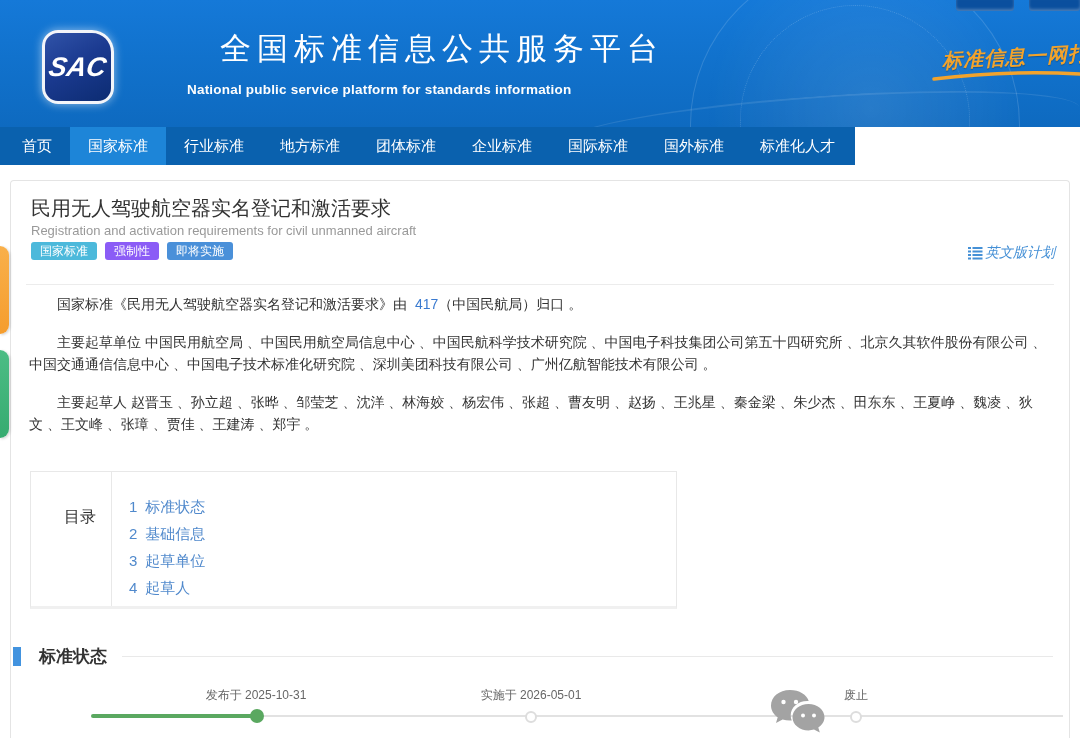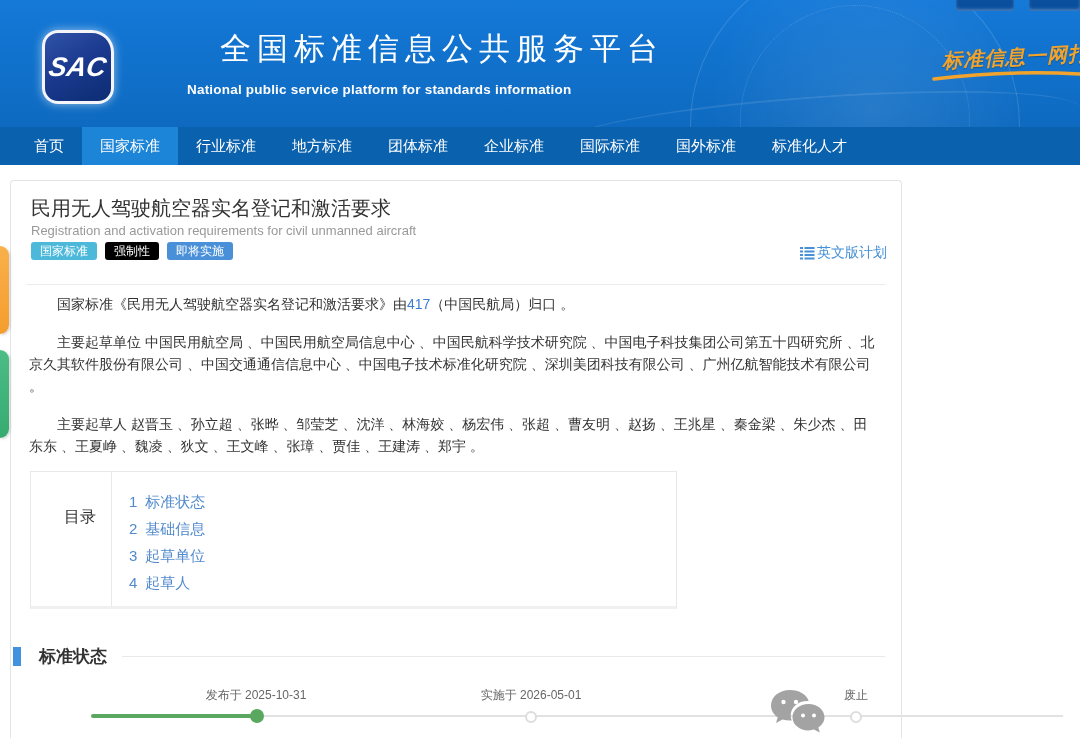--- a/index.html
+++ b/index.html
@@ -38,50 +38,50 @@
   .hdr-title { position:absolute; left:176px; top:28px; color:#fff;
     font-size:31px; font-weight:500; letter-spacing:6px;margin-left:44px; }
   .hdr-sub { position:absolute; left:187px; top:82px; color:#fdfdfd;
     font-size:13.5px; font-weight:bold; letter-spacing:.2px; }
   .tagline { position:absolute; left:942px; top:44px; width:140px;
     color:#f2a32c; font-size:20px; font-weight:bold; font-style:italic;
     letter-spacing:1px; transform:rotate(-3deg); white-space:nowrap;
     text-shadow:0 1px 1px rgba(0,0,0,.25); }
   .tagline-swoosh { position:absolute; left:932px; top:66px; }
   
-  .nav { position:absolute; left:0; top:127px; width:1080px; height:38px;
-    background:#0a61ae; display:flex; padding-left:16px; }
+  .nav { position:absolute; left:0; top:127px; width:855px; height:38px;
+    background:#0a61ae; display:flex; padding-left:4px; }
   .nav-item { height:38px; line-height:38px; padding:0 18px; color:#fff;
     font-size:15px; cursor:pointer; white-space:nowrap; }
   .nav-item.active { background:#1d85d8; }
   
-  .card { position:absolute; left:10px; top:180px; width:892px; height:559px;
+  .card { position:absolute; left:10px; top:180px; width:1060px; height:559px;
     background:#fff; border:1px solid #e4e4e4; border-bottom:none;
     border-radius:4px 4px 0 0; }
   .doc-title { position:absolute; left:20px; top:14px; font-size:20px;
     font-weight:400; color:#333; }
   .doc-title-en { position:absolute; left:20px; top:42px; font-size:13px; color:#999; }
   .tags { position:absolute; left:20px; top:61px; display:flex; gap:8px; }
   .tag { color:#fff; font-size:12px; line-height:18px; padding:0 9px;
     border-radius:3px; }
   .en-plan { position:absolute; right:14px; top:63px; display:flex;
-    align-items:center; gap:2px; color:#4590d6; font-size:14px; cursor:pointer; }
+    align-items:center; gap:2px; color:#4590d6; font-size:14px; cursor:pointer;font-style:italic; }
   .divider { position:absolute; left:15px; right:15px; top:103px;
     border-top:1px solid #ececec; }
   .paras { position:absolute; left:18px; top:112px; right:22px; }
   .paras p { font-size:14px; color:#333; line-height:22px; text-indent:28px;
     margin-bottom:16px; }
-  .paras a { color:#3a7ad0; text-decoration:none; }
+  .paras a { color:#3a7ad0; text-decoration:none;margin-left:8px; }
   
   .toc { position:absolute; left:19px; top:290px; width:647px; height:138px;
     border:1px solid #e8e8e8; border-bottom-width:3px; border-bottom-color:#f0f0f0;
     display:flex; }
   .toc-label-cell { width:81px; border-right:1px solid #e8e8e8;
     padding:35px 0 0 33px; font-size:16px; color:#333; }
-  .toc-lists { display:flex; padding:16px 0 0 17px; }
+  .toc-lists { display:flex; padding:16px 0 0 17px;align-items:center; }
   .toc-col { list-style:none; }
   .toc-col.c1 { width:190px; }
   .toc-col li { line-height:27px; font-size:15px; color:#5089cc; cursor:pointer; }
   .toc-col li .num { margin-right:8px; }
   
   .sec-head { position:absolute; left:2px; right:16px; top:464px;
     display:flex; align-items:center; }
   .sec-bar { width:8px; height:19px; background:#4293df; }
   .sec-title { margin-left:18px; font-size:17px; font-weight:bold; color:#333; }
   .sec-line { flex:1; height:1px; background:#e9e9e9; margin-left:15px; }
@@ -141,21 +141,21 @@
   <div class="nav-item">标准化人才</div>
 </div>
 
 <div class="card">
 
   <div class="doc-title">民用无人驾驶航空器实名登记和激活要求</div>
   <div class="doc-title-en">Registration and activation requirements for civil unmanned aircraft</div>
 
   <div class="tags">
     <span class="tag" style="background-color: rgb(76, 185, 219);">国家标准</span>
-    <span class="tag" style="background-color: #000000;">强制性</span>
+    <span class="tag" style="background-color: #8b5cf6;">强制性</span>
     <span class="tag" style="background-color: rgb(74, 144, 217);">即将实施</span>
   </div>
 
   <div class="en-plan">
     <svg width="15" height="14" viewBox="0 0 15 14">
       <g fill="#4590d6">
         <rect x="0" y="1" width="3" height="2"></rect>
           <rect x="4.5" y="1" width="10" height="2"></rect>
         <rect x="0" y="4.5" width="3" height="2"></rect>
           <rect x="4.5" y="4.5" width="10" height="2"></rect>

